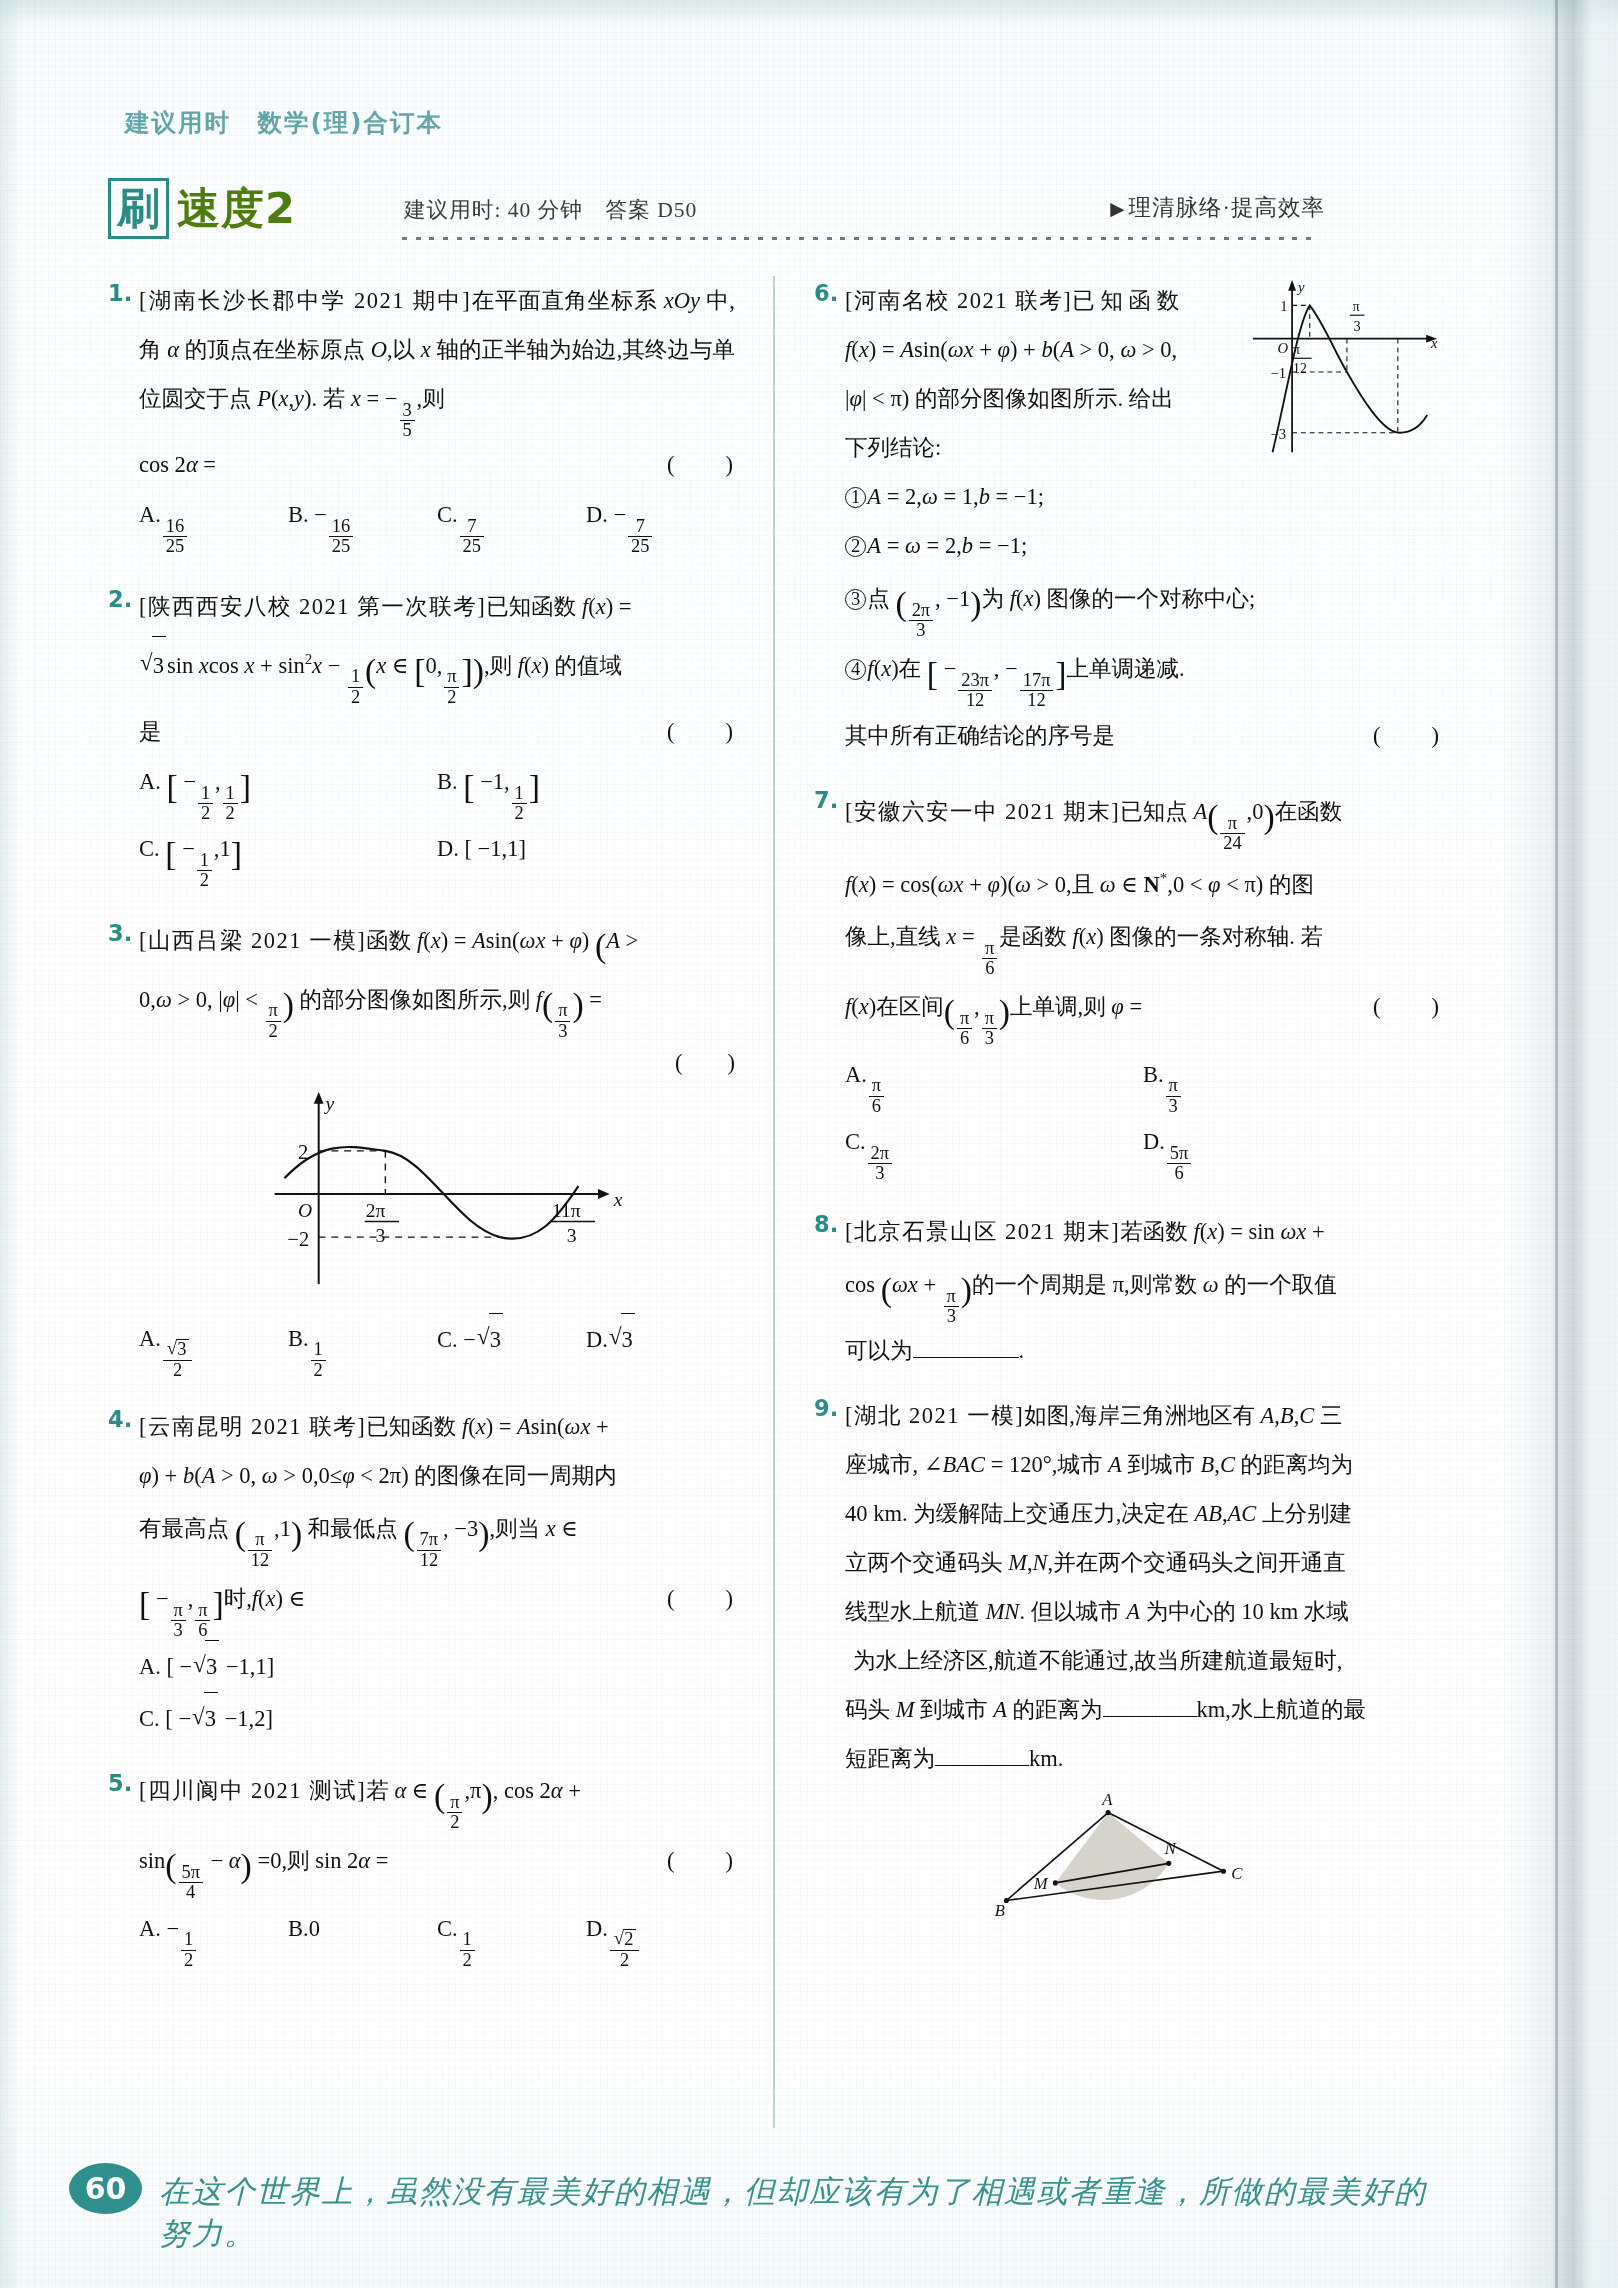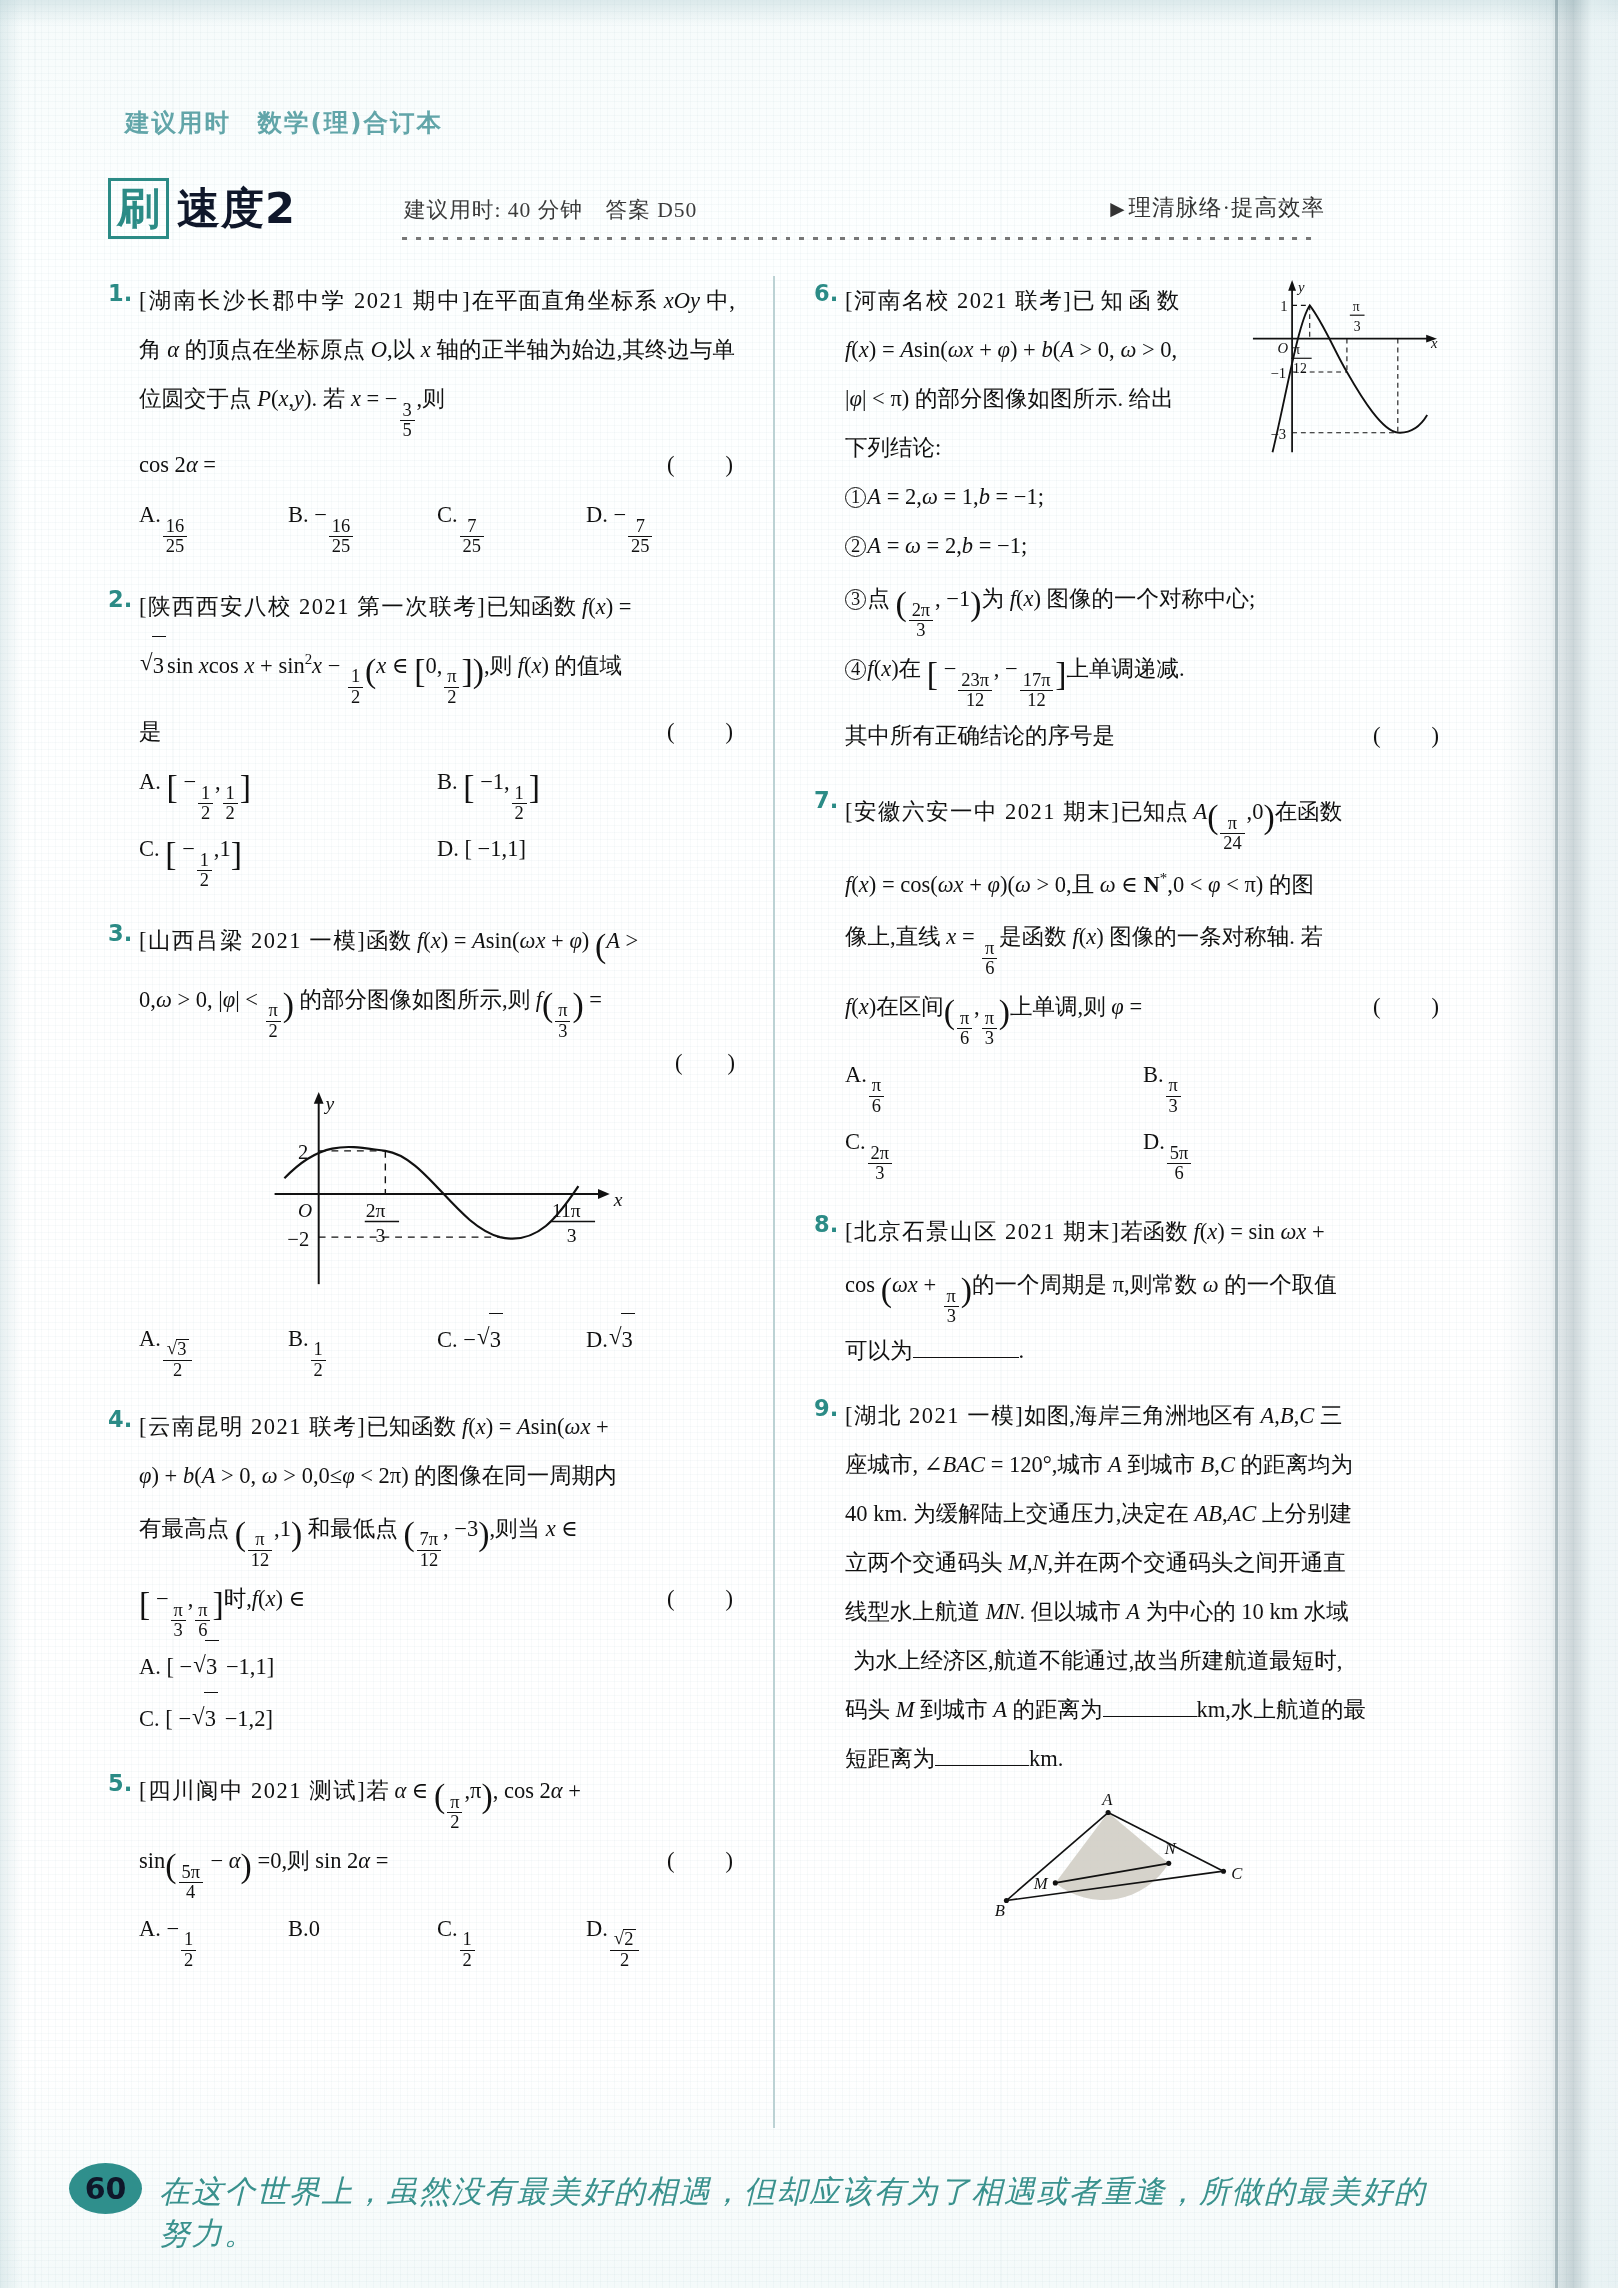--- a/index.html
+++ b/index.html
@@ -45,21 +45,21 @@
   
   .titlebar{position:absolute;left:108px;top:178px;width:1333px;height:71px;}
   .shua-box{
     position:absolute;left:0;top:0;width:61px;height:61px;
     border:3.9px solid #2b8b86;box-sizing:border-box;
     color:#2b8b86;font-size:43px;font-weight:bold;line-height:55px;text-align:center;
     font-family:"DejaVu Sans","Liberation Sans",sans-serif;
   }
   .sect-name{
     position:absolute;left:69px;top:2px;
-    font-size:43px;font-weight:bold;color:#0f172a;letter-spacing:1px;
+    font-size:43px;font-weight:bold;color:#4d7c0f;letter-spacing:1px;
     font-family:"DejaVu Sans","Liberation Sans",sans-serif;
   }
   .sect-meta{
     position:absolute;left:296px;top:16.7px;
     font-size:21.6px;color:#3a3a3a;letter-spacing:1px;
   }
   .dotline{
     position:absolute;left:294px;top:59px;width:912px;height:2.9px;
     background:repeating-linear-gradient(90deg,#777 0 4.9px,transparent 4.9px 13.7px);
   }
@@ -112,21 +112,21 @@
   .blank{display:inline-block;border-bottom:1.8px solid #111;width:106px;}
   .blank.sm{width:94px;}
 
   
   .fig{position:relative;margin:3.9px 0 9.8px 0;}
 
   
   #footer{position:absolute;left:69px;bottom:61px;width:1372px;height:65px;}
   .pagebadge{
     position:absolute;left:0;top:0;width:73px;height:51px;border-radius:50%;
-    background:#2f8f8c;color:#0f172a;font-size:30px;font-weight:bold;
+    background:#2f8f8c;color:#ffffff;font-size:30px;font-weight:bold;
     text-align:center;line-height:51px;
     font-family:"DejaVu Sans","Liberation Sans",sans-serif;
   }
   .motto{
     position:absolute;left:90px;top:7.8px;
     font-size:31px;color:#39918d;letter-spacing:1.5px;
     font-family:"DejaVu Sans","Liberation Sans",sans-serif;
     font-style:italic;
   }
 </style>

